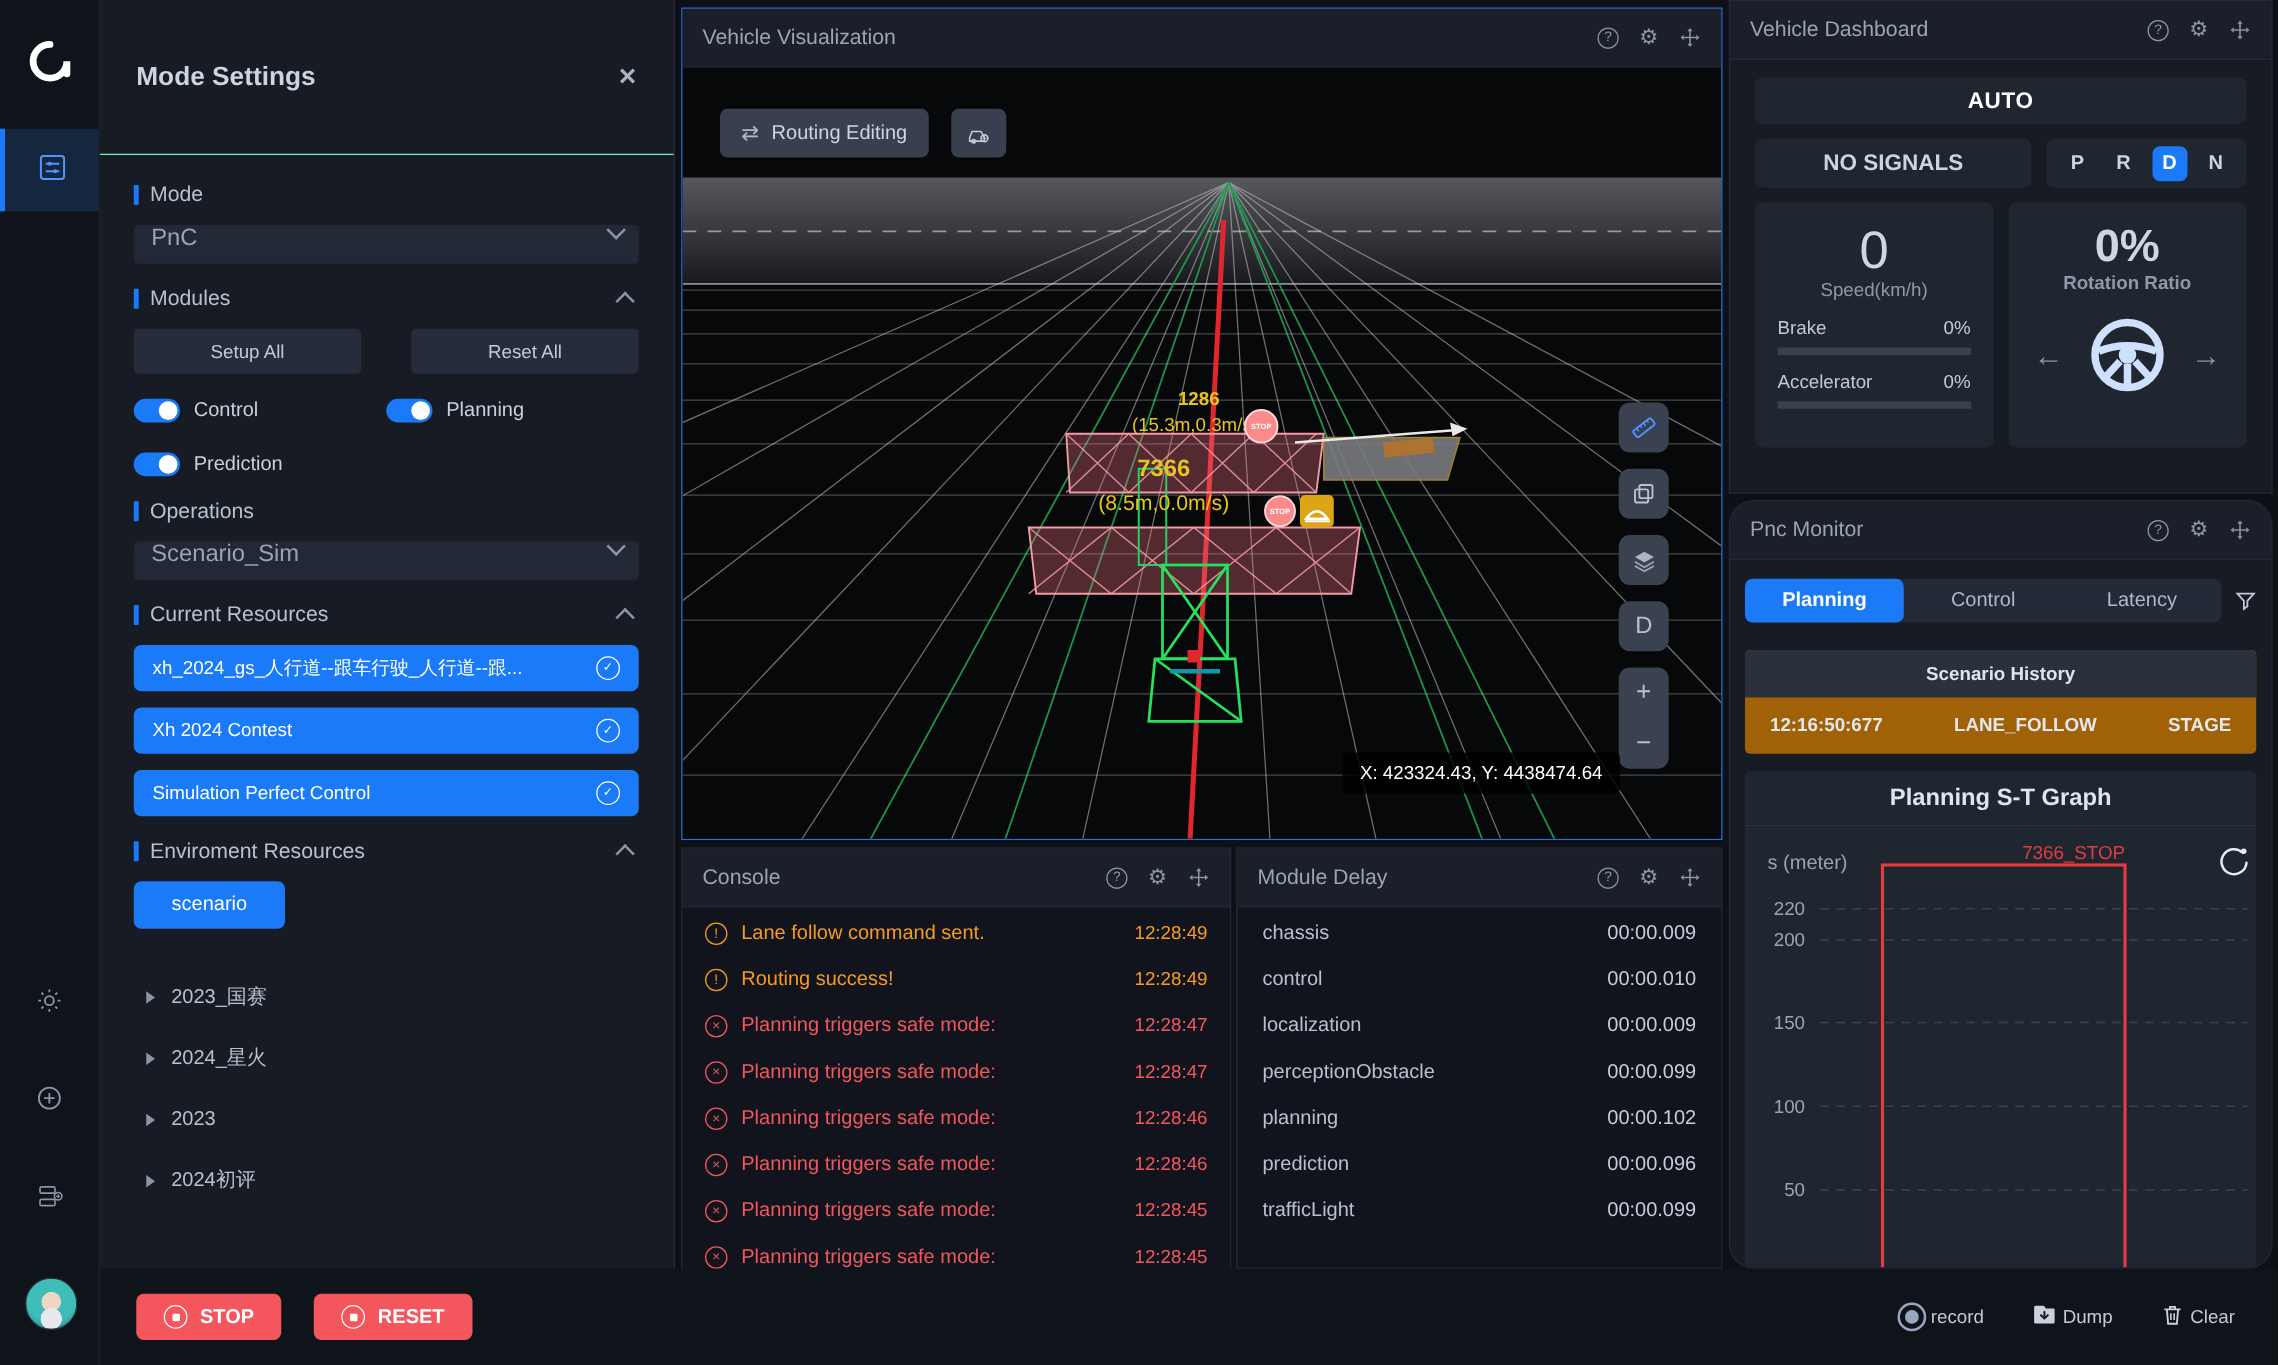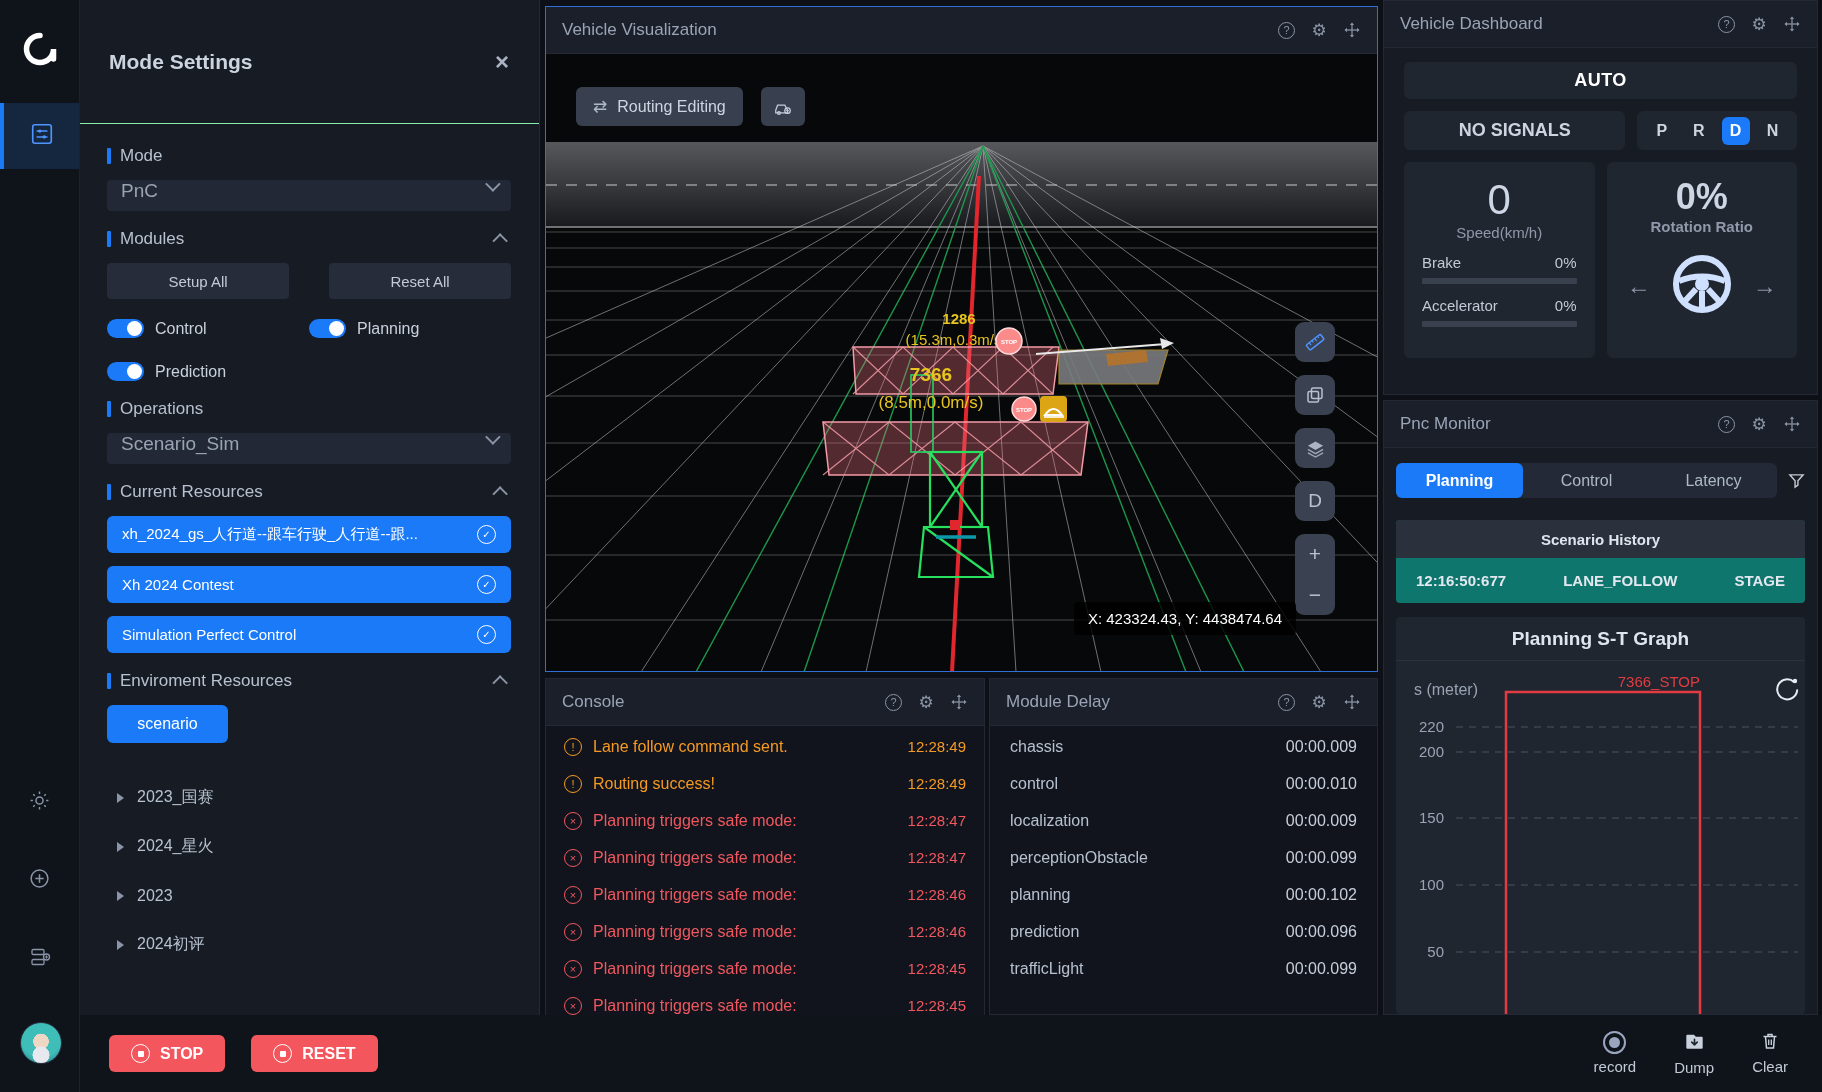--- a/index.html
+++ b/index.html
@@ -107,45 +107,45 @@
   .bignum{font-size:42px;color:#ccd6e4;text-align:center;line-height:1.05;}
   .bignum.pct{font-size:36px;font-weight:bold;}
   .subt{font-size:15px;color:#8f99ab;text-align:center;margin-top:2px;}
   .subt.b{font-weight:bold;}
   .meter{font-size:15px;color:#c3cad6;display:flex;margin-top:13px;}
   .meter .v{margin-left:auto;}
   .mbar{height:6px;background:#39404e;margin-top:7px;border-radius:1px;}
   .wheel-row{display:flex;align-items:center;justify-content:center;gap:20px;margin-top:18px;}
   .warrow{color:#8b95a7;font-size:24px;font-weight:bold;line-height:1;}
   
-  .pnc-panel{left:1383px;top:400px;width:435px;height:615px;}
+  .pnc-panel{left:1383px;top:400px;width:435px;height:615px;border-radius:20px;}
   .tabs-row{display:flex;align-items:center;gap:11px;padding:15px 12px 12px;}
   .tabs{display:flex;background:#232936;border-radius:6px;flex:1;height:35px;}
   .tab{flex:1;display:flex;align-items:center;justify-content:center;font-size:16px;color:#aeb9c8;cursor:pointer;border-radius:6px;}
   .tab.active{background:#1a7af8;color:#fff;font-weight:bold;}
   .filter-ic{color:#c3cad6;cursor:pointer;display:flex;}
-  .sh-card{margin:10px 12px 0;background:#0f766e;border-radius:4px;overflow:hidden;}
+  .sh-card{margin:10px 12px 0;background:#a16207;border-radius:4px;overflow:hidden;}
   .sh-head{height:38px;background:#2a303c;display:flex;align-items:center;justify-content:center;font-size:15px;
            color:#dfe5ee;font-weight:bold;}
   .sh-row{height:45px;display:flex;align-items:center;padding:0 20px;font-size:15px;color:#e3e8f0;font-weight:bold;
           justify-content:space-between;}
   .st-card{margin:14px 12px 0;background:#20262f;border-radius:4px;flex:1;display:flex;flex-direction:column;overflow:hidden;}
   .st-head{height:43px;flex:0 0 43px;border-bottom:1px solid #2b313d;display:flex;align-items:center;justify-content:center;
            font-size:19px;color:#dfe5ee;font-weight:bold;}
   .st-chart{position:relative;flex:1;}
   
   .footer{position:absolute;left:79px;top:1015px;width:1743px;height:77px;background:#0f131a;display:flex;align-items:center;z-index:4;}
   .btn-danger{height:37px;background:#f4565e;border-radius:6px;color:#fff;font-size:16px;font-weight:bold;
               display:flex;align-items:center;justify-content:center;gap:10px;padding:0 22px;cursor:pointer;}
   .btn-danger:first-child{margin-left:30px;}
   .btn-danger + .btn-danger{margin-left:26px;}
   .stop-ic{width:17px;height:17px;border:1.6px solid #fff;border-radius:50%;display:flex;align-items:center;justify-content:center;}
   .stop-ic::after{content:"";width:6px;height:6px;background:#fff;border-radius:1px;}
   .footer-tools{margin-left:auto;display:flex;gap:38px;padding-right:34px;}
-  .ftool{display:flex;flex-direction:column;align-items:center;gap:4px;font-size:15px;color:#c3cad6;cursor:pointer;}
+  .ftool{display:flex;flex-direction:row;align-items:center;gap:4px;font-size:15px;color:#c3cad6;cursor:pointer;}
   .rec-ic{width:19px;height:19px;border:2px solid #9aa6c0;border-radius:50%;display:flex;align-items:center;justify-content:center;}
   .rec-ic::after{content:"";width:11px;height:11px;background:#9aa6c0;border-radius:50%;}
 </style>
 </head>
 <body>
 
 <div id="app">
 
   <aside class="rail">
     <div class="logo">

